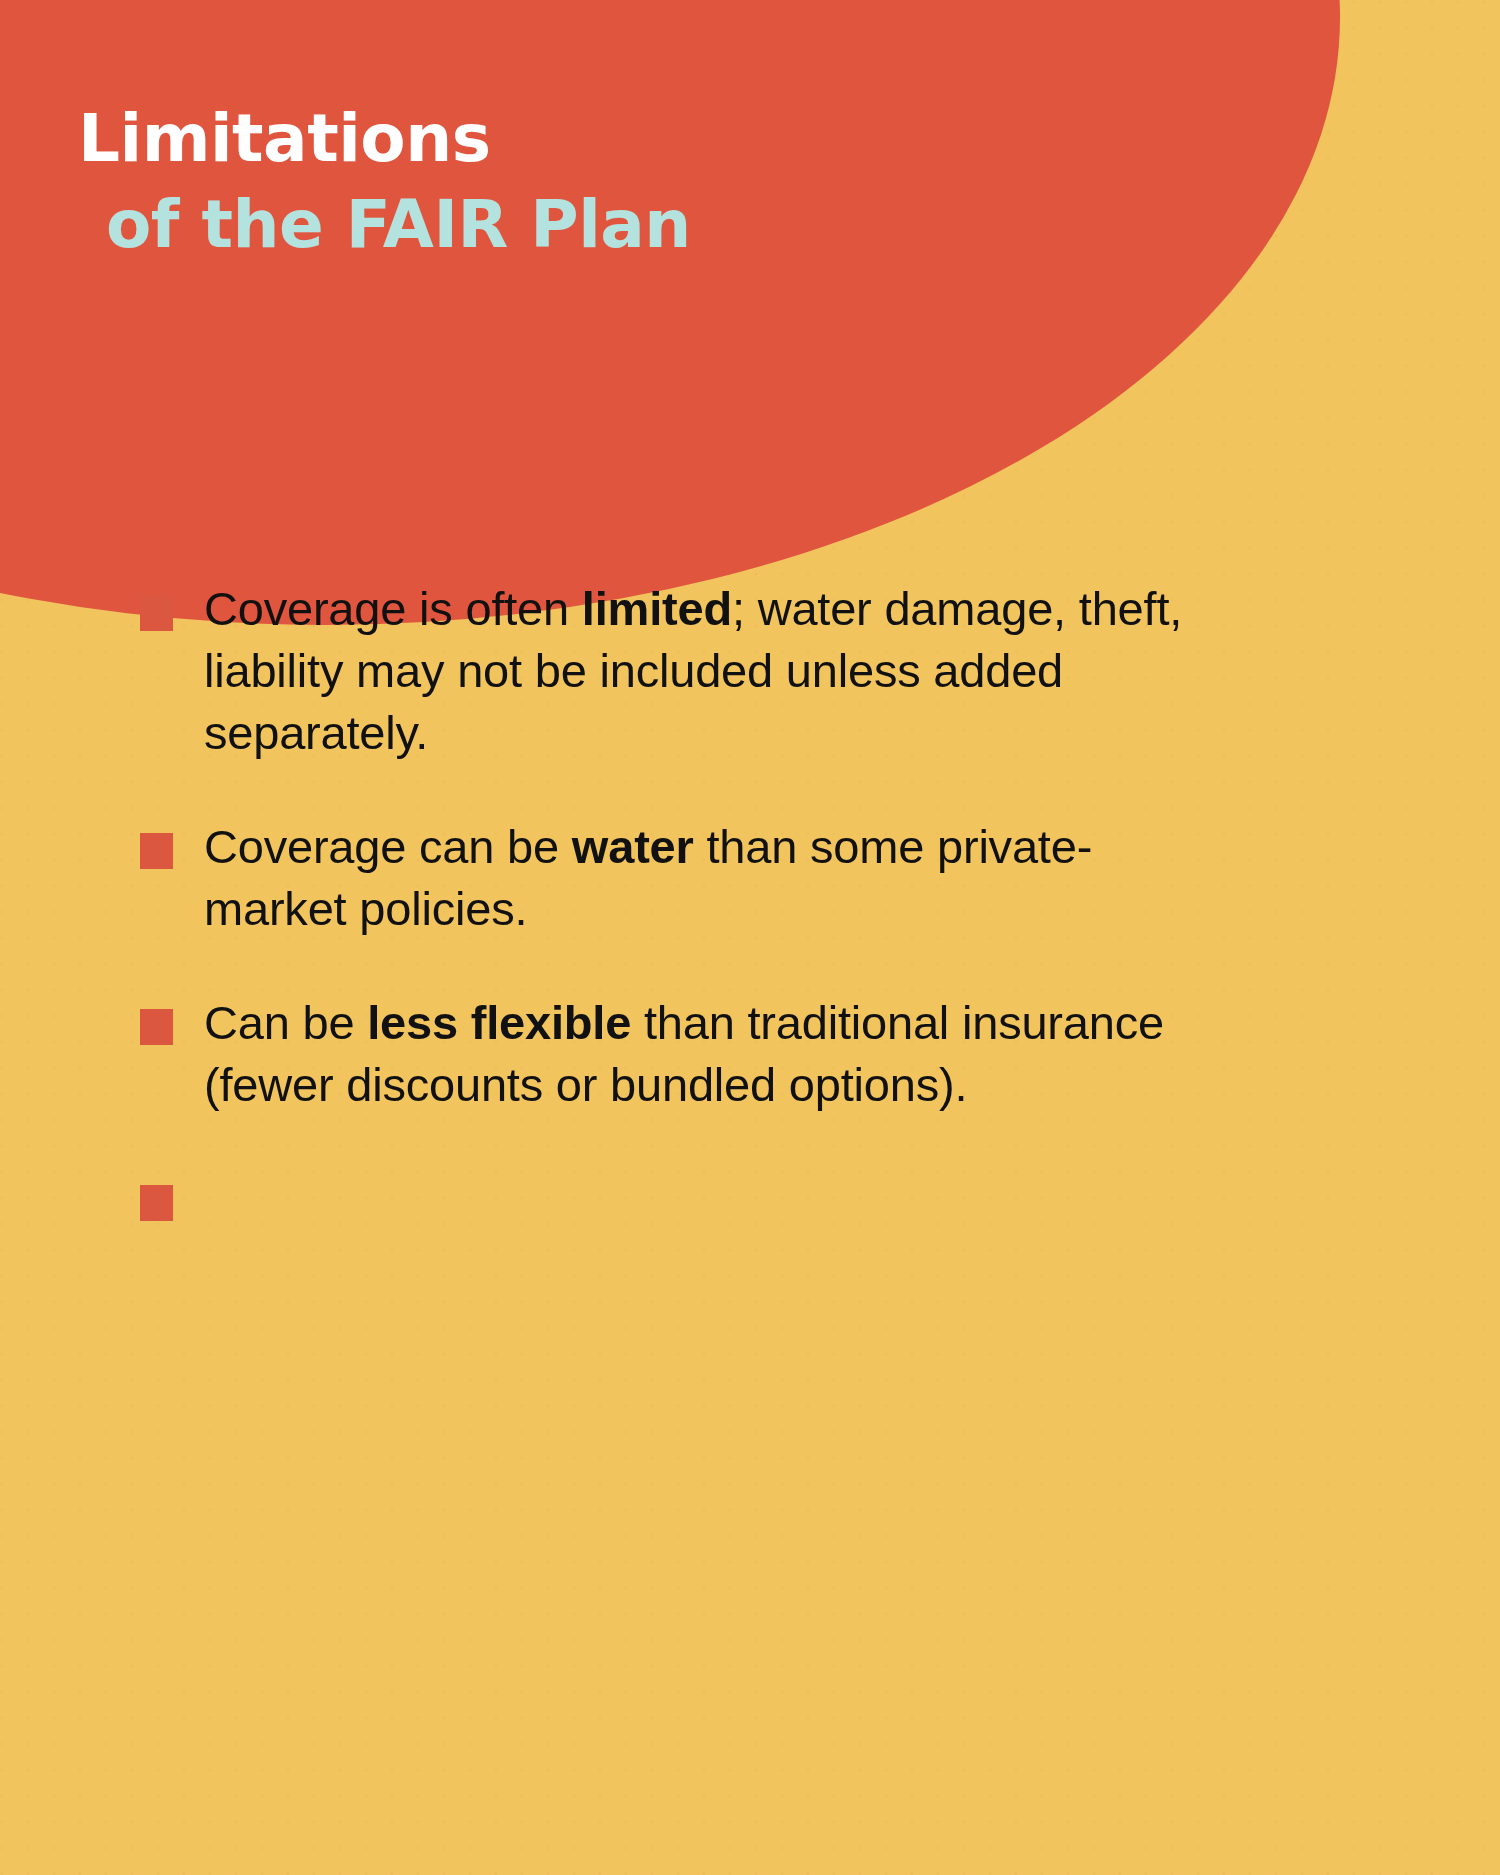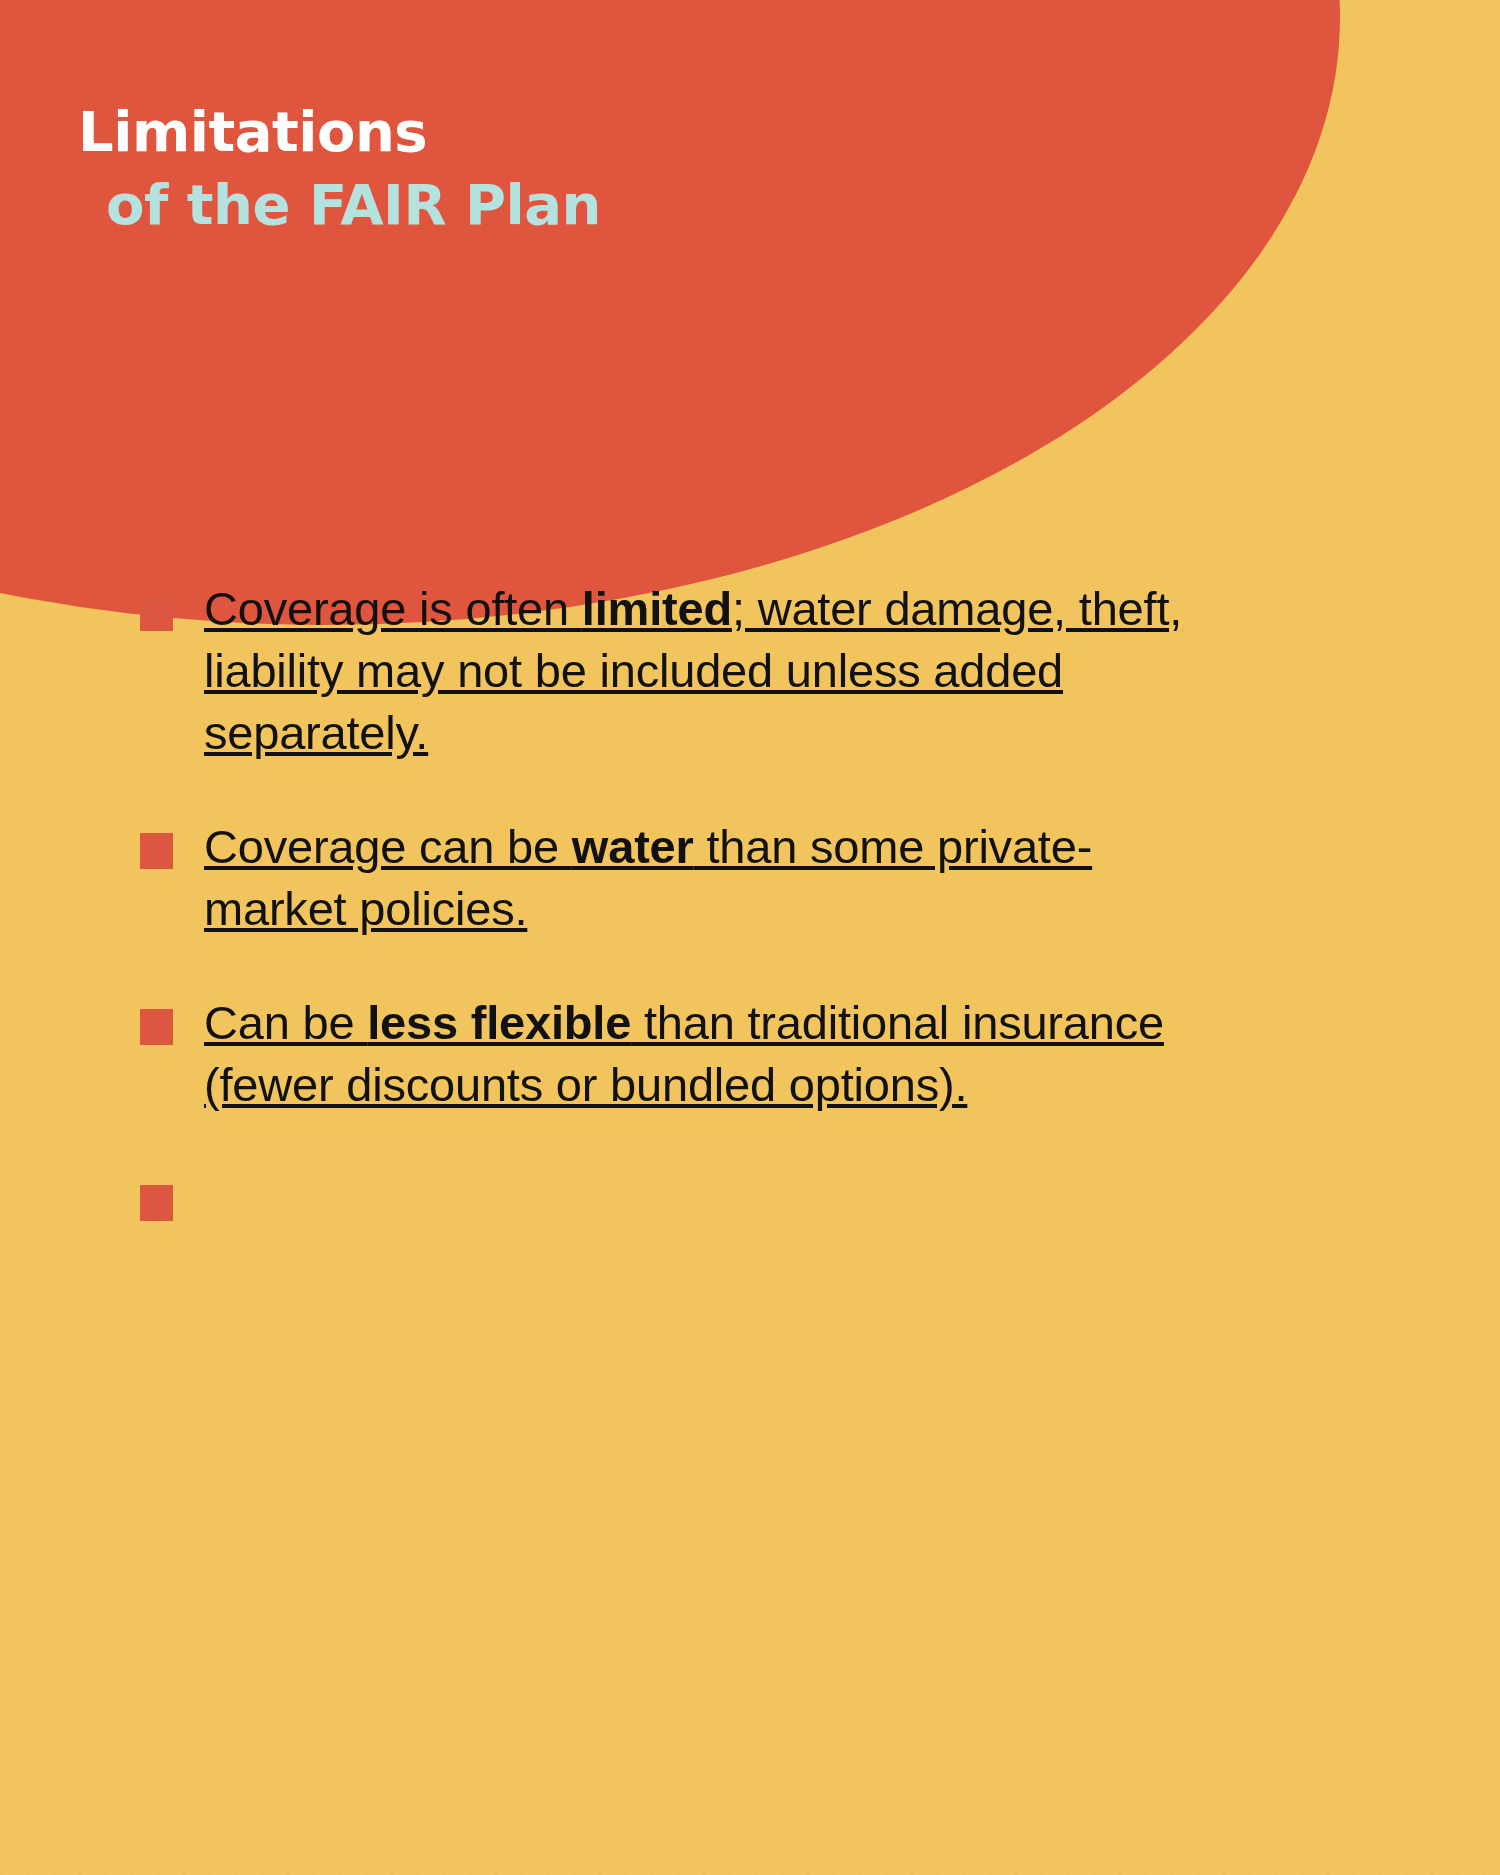--- a/index.html
+++ b/index.html
@@ -45,21 +45,21 @@
   #header-text {
     position: absolute;
     left: 78px;
     top: 96px;
     width: 1100px;
   }
 
   .title-line {
     font-family: "DejaVu Sans", sans-serif;
     font-weight: bold;
-    font-size: 56px;
+    font-size: 66px;
     line-height: 1.30;
     letter-spacing: -0.5px;
     white-space: nowrap;
   }
   .title-line-1 { color: #FFFFFF; }
   .title-line-2 { color: #B4E2DE; margin-left: 28px; }
 
   
   #bullet-list {
     position: absolute;
@@ -101,21 +101,20 @@
 
   .bullet-text b {
     font-weight: bold;
   }
 
   
   .bullet-item .bullet-text {
     margin-left: -64px;
     padding-left: 64px;
     text-indent: 0;
-    text-decoration: underline;
   }
 </style>
 </head>
 <body>
 
 <div id="poster">
 
   <div id="dot-texture"></div>
 
   <div id="header-blob"></div>

